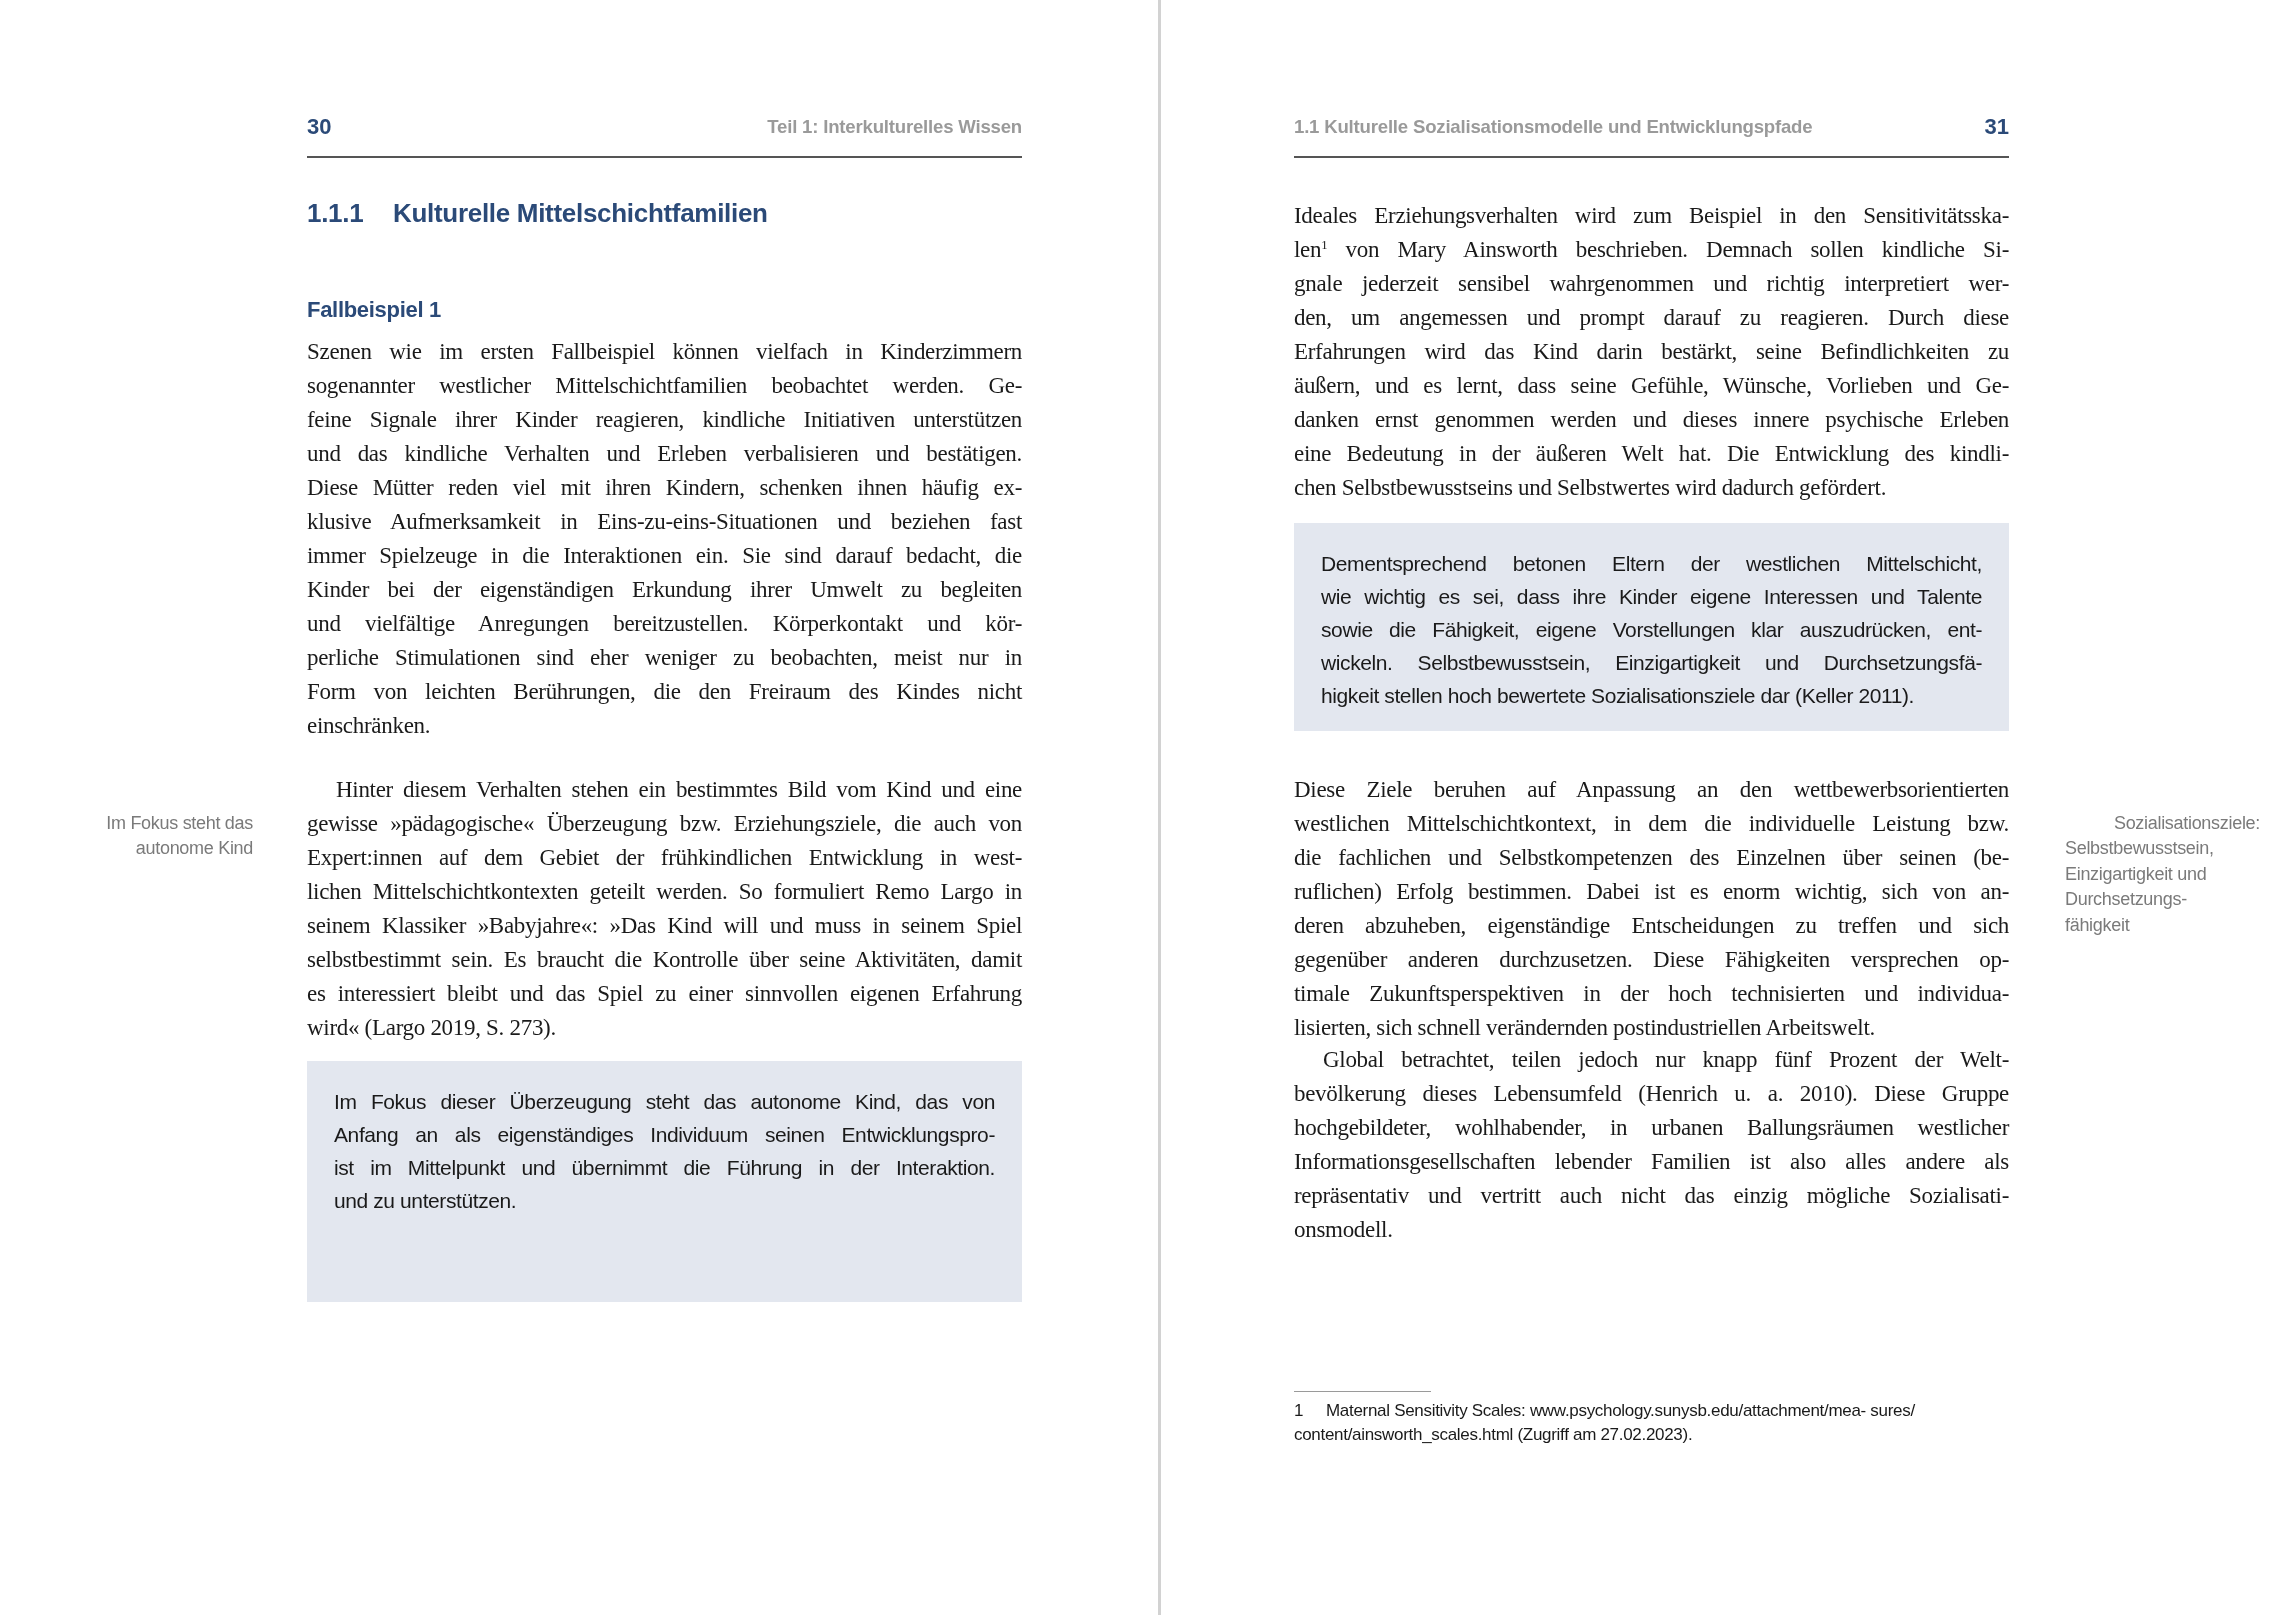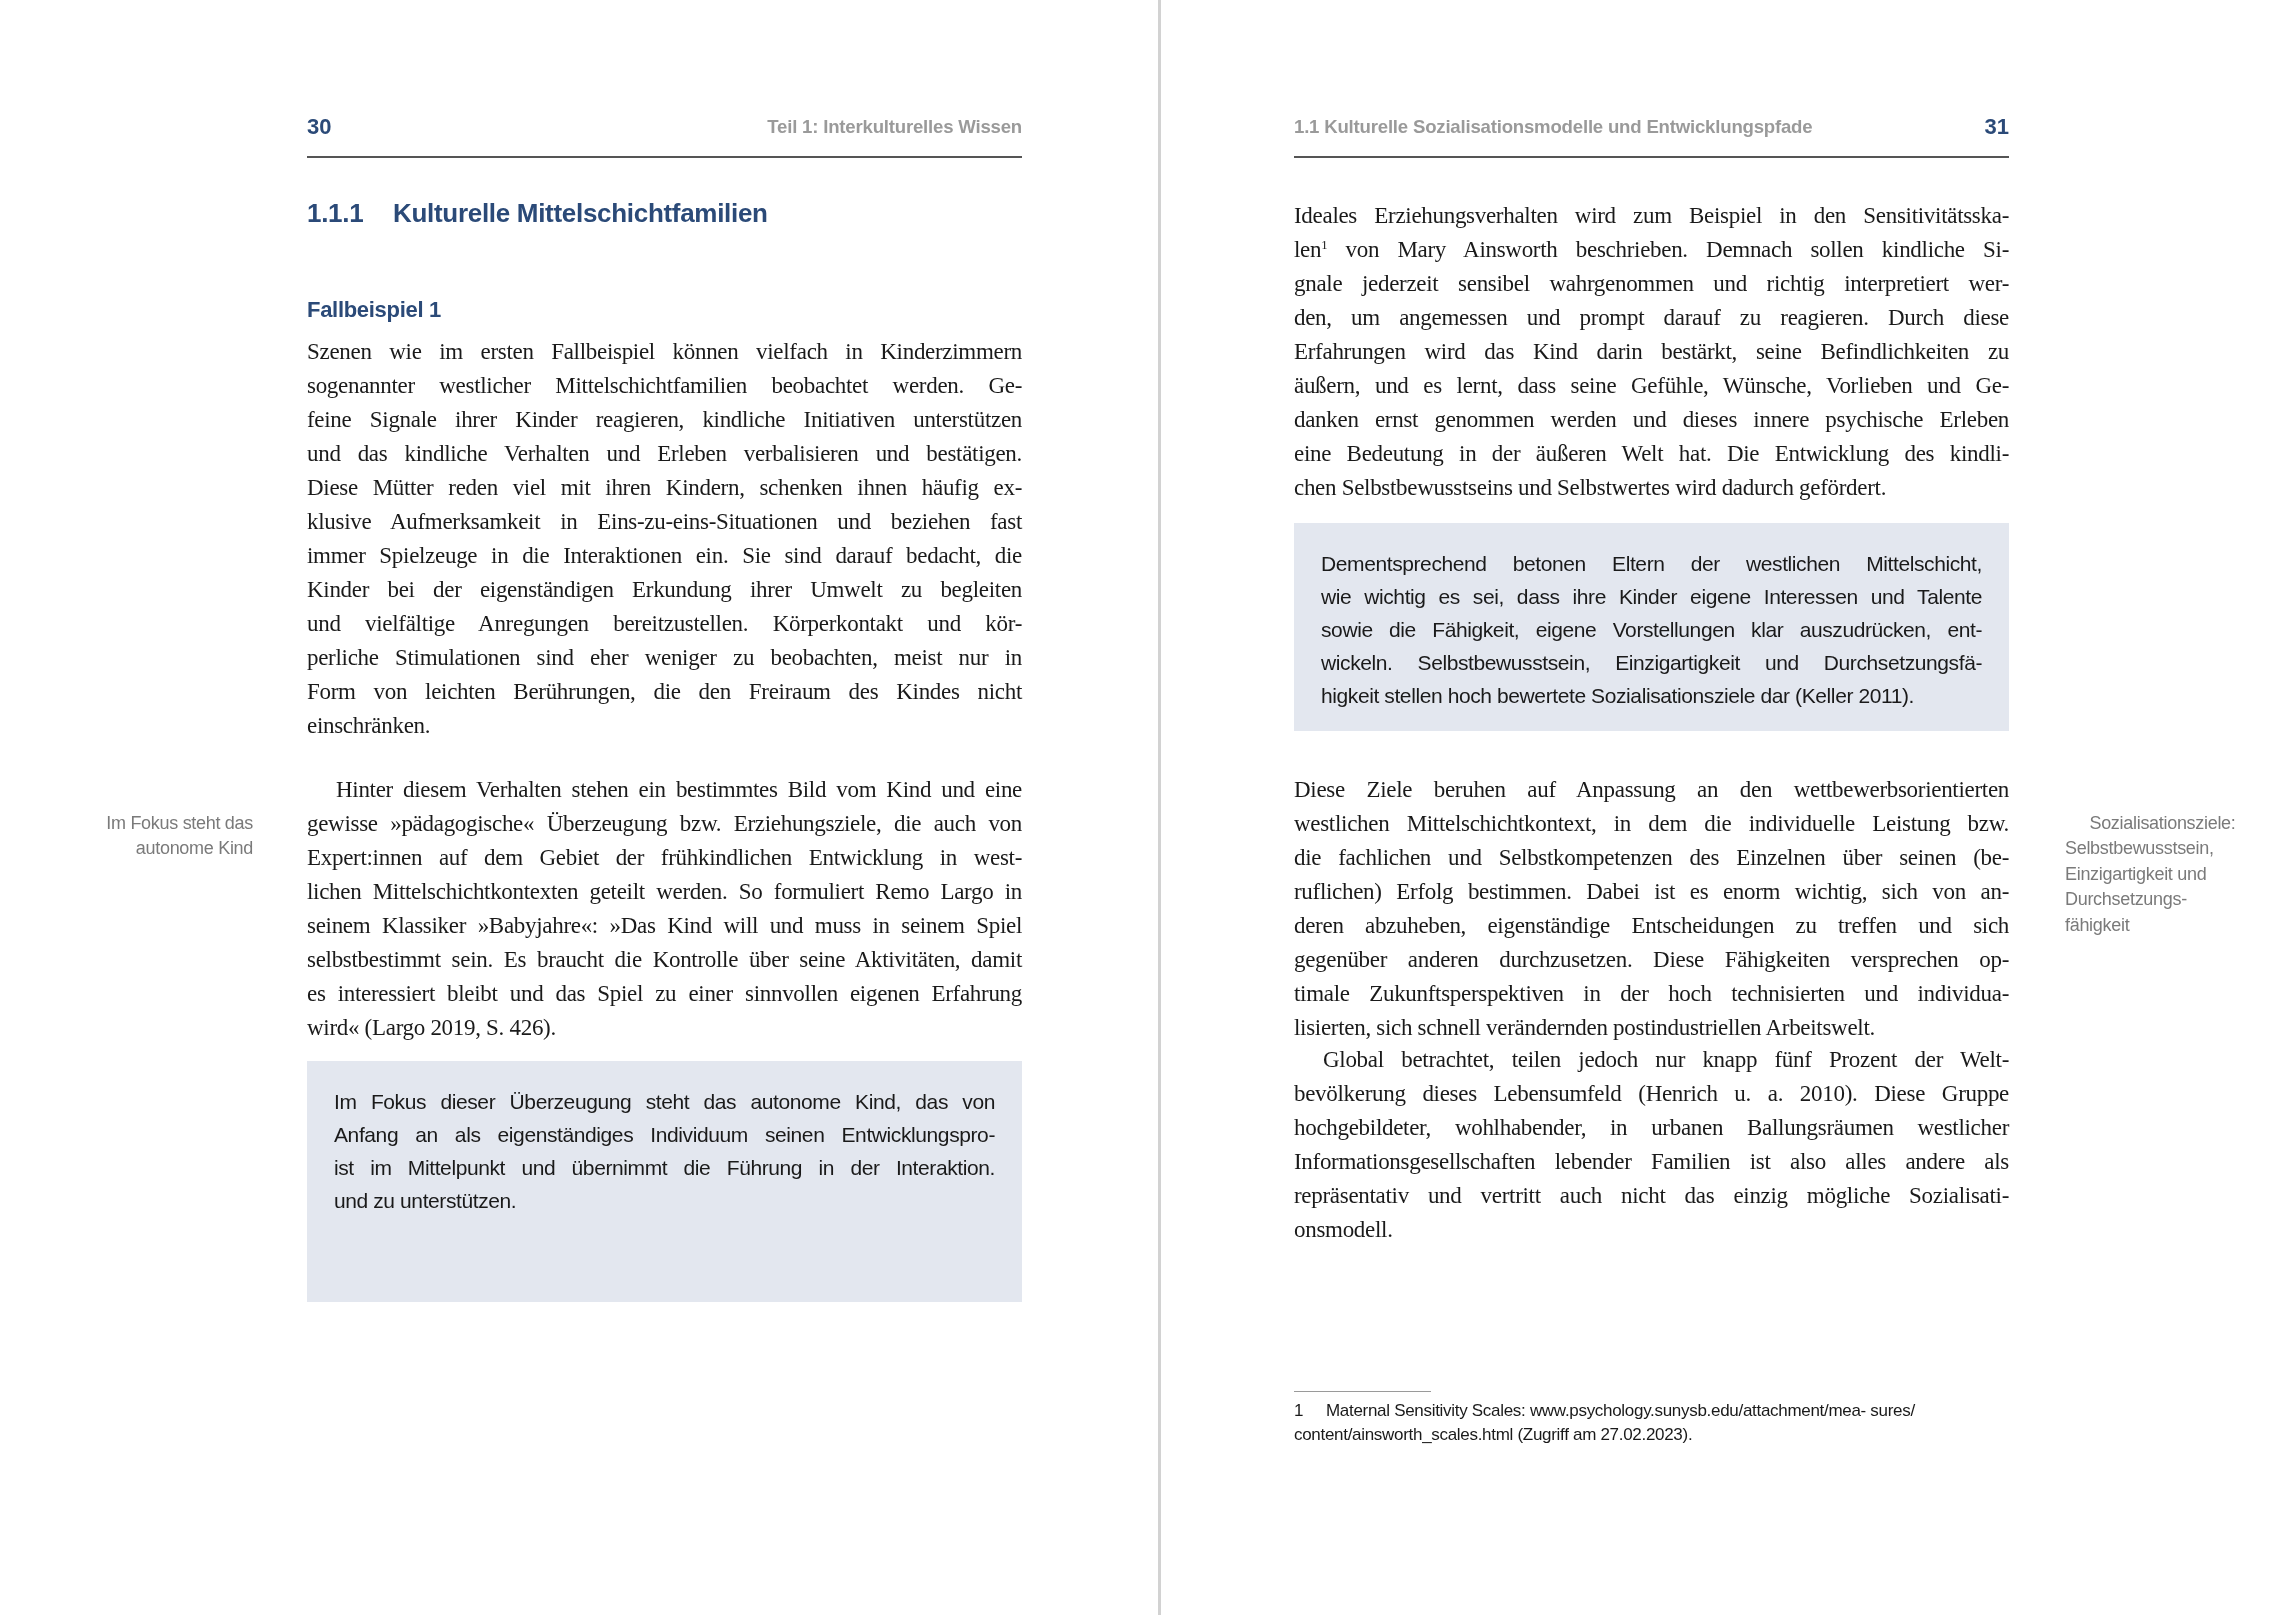--- a/index.html
+++ b/index.html
@@ -80,21 +80,21 @@
 
   <div class="col" style="left:307px; top:773px;">
     <div class="body-text">
         <span class="line" style="text-indent: 29px;">Hinter diesem Verhalten stehen ein bestimmtes Bild vom Kind und eine</span>
         <span class="line">gewisse »pädagogische« Überzeugung bzw. Erziehungsziele, die auch von</span>
         <span class="line">Expert:innen auf dem Gebiet der frühkindlichen Entwicklung in west-</span>
         <span class="line">lichen Mittelschichtkontexten geteilt werden. So formuliert Remo Largo in</span>
         <span class="line">seinem Klassiker »Babyjahre«: »Das Kind will und muss in seinem Spiel</span>
         <span class="line">selbstbestimmt sein. Es braucht die Kontrolle über seine Aktivitäten, damit</span>
         <span class="line">es interessiert bleibt und das Spiel zu einer sinnvollen eigenen Erfahrung</span>
-        <span class="line last">wird« (Largo 2019, S. 426).</span>
+        <span class="line last">wird« (Largo 2019, S. 273).</span>
       </div>
   </div>
 
   <div class="margin-note left">
       <span class="line" style="text-align: inherit; text-align-last: auto;">Im Fokus steht das</span>
       <span class="line last" style="text-align: inherit; text-align-last: auto;">autonome Kind</span>
     </div>
 
   <div class="box" style="left:307px; top:1061px; height:241px;">
       <span class="line">Im Fokus dieser Überzeugung steht das autonome Kind, das von</span>
@@ -146,21 +146,21 @@
       <span class="line" style="text-indent: 29px;">Global betrachtet, teilen jedoch nur knapp fünf Prozent der Welt-</span>
       <span class="line">bevölkerung dieses Lebensumfeld (Henrich u. a. 2010). Diese Gruppe</span>
       <span class="line">hochgebildeter, wohlhabender, in urbanen Ballungsräumen westlicher</span>
       <span class="line">Informationsgesellschaften lebender Familien ist also alles andere als</span>
       <span class="line">repräsentativ und vertritt auch nicht das einzig mögliche Sozialisati-</span>
       <span class="line last">onsmodell.</span>
     </div>
 </div>
 
 <div class="margin-note right">
-    <span class="line" style="text-align: center; text-align-last: auto;">Sozialisationsziele:</span>
+    <span class="line" style="text-align: right; text-align-last: auto;">Sozialisationsziele:</span>
     <span class="line" style="text-align: inherit; text-align-last: auto;">Selbstbewusstsein,</span>
     <span class="line" style="text-align: inherit; text-align-last: auto;">Einzigartigkeit und</span>
     <span class="line" style="text-align: inherit; text-align-last: auto;">Durchsetzungs-</span>
     <span class="line last" style="text-align: inherit; text-align-last: auto;">fähigkeit</span>
   </div>
 
 <div class="fn-rule"></div>
 <div class="footnote">
   <div><span class="fn-num">1</span><span>Maternal Sensitivity Scales: www.psychology.sunysb.edu/attachment/mea- sures/</span></div>
   <div>content/ainsworth_scales.html (Zugriff am 27.02.2023).</div>

